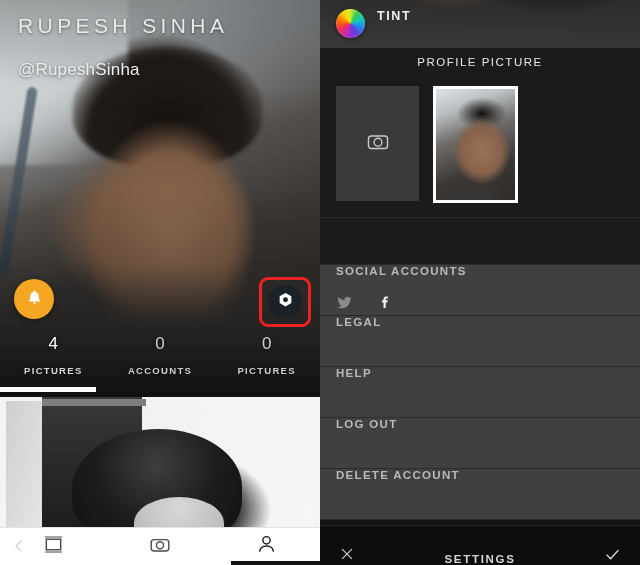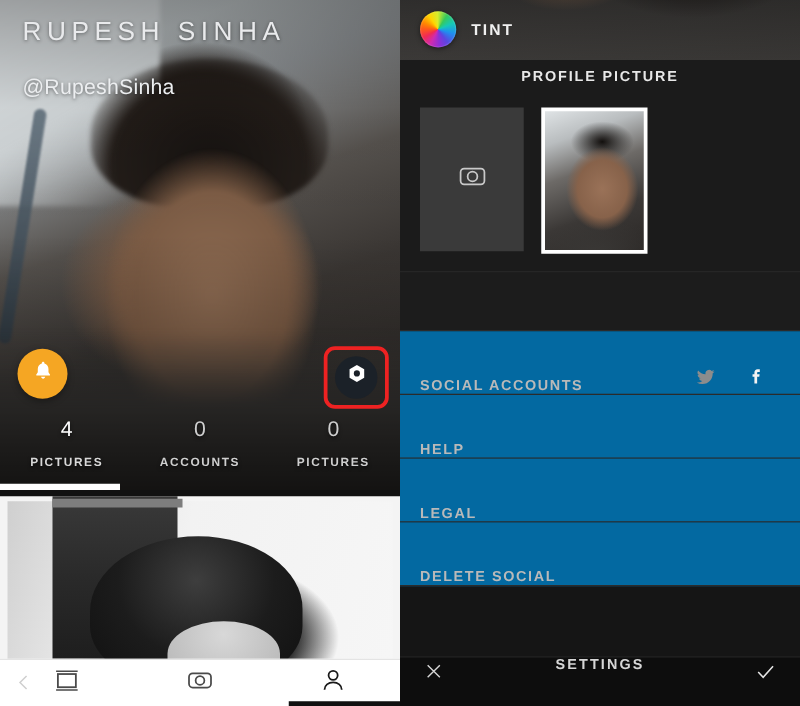--- a/index.html
+++ b/index.html
@@ -83,52 +83,52 @@
   
   .right{background:#151515;}
   .r-hero{position:relative;width:320px;height:48px;overflow:hidden;}
   .r-hero-bg{position:absolute;inset:-30px -10px -10px -10px;
     background:
       radial-gradient(ellipse 70px 34px at 42% 16%, #8a6a52 0%, rgba(138,106,82,0) 72%),
       radial-gradient(ellipse 120px 60px at 72% 0%, #171310 0%, rgba(23,19,16,0) 74%),
       linear-gradient(175deg,#4a4846 0%,#454341 40%,#3d3b39 100%);
     filter:blur(.6px);}
   .r-hero-shade{position:absolute;inset:0;background:linear-gradient(180deg,rgba(0,0,0,.34),rgba(0,0,0,.10));}
-  .tint-brand{position:absolute;left:16px;top:9px;display:flex;align-items:center;gap:12px;z-index:3;}
+  .tint-brand{position:absolute;left:16px;top:9px;display:flex;align-items:flex-start;gap:12px;z-index:3;}
   .wheel{width:29px;height:29px;border-radius:50%;
     background:conic-gradient(from -64deg,
       #ff8a00 0deg,#ffd400 30deg,#d7ec2b 62deg,#37c95b 96deg,
       #16c9b6 132deg,#1f8ff0 170deg,#5a47e0 208deg,#8f2fd6 240deg,
       #cf2bb0 272deg,#f02a55 304deg,#ff5a1a 336deg,#ff8a00 360deg);
     box-shadow:0 0 0 1px rgba(255,255,255,.10) inset, 0 1px 4px rgba(0,0,0,.5);}
   .tint-word{color:#f0f0f0;font-size:12.5px;font-weight:700;letter-spacing:1.6px;}
 
   .section-title{height:28px;display:flex;align-items:center;justify-content:center;
-    color:#e8e8e8;font-size:11.5px;font-weight:700;letter-spacing:1.5px;background:#1b1b1b;}
+    color:#e8e8e8;font-size:11.5px;font-weight:400;letter-spacing:1.5px;background:#1b1b1b;}
 
   .pp-row{background:#1b1b1b;padding:10px 16px 14px 16px;display:flex;gap:14px;
     border-bottom:1px solid #2b2b2b;}
   .pp-empty{width:83px;height:115px;background:#3a3a3a;display:flex;align-items:center;justify-content:center;}
   .pp-thumb{width:85px;height:117px;background:#fff;padding:3px;box-sizing:border-box;}
   .pp-thumb-inner{width:100%;height:100%;position:relative;overflow:hidden;
     background:
       radial-gradient(ellipse 38px 44px at 58% 56%, #9a7258 0%, #87624a 52%, rgba(135,98,74,0) 76%),
       radial-gradient(ellipse 34px 22px at 58% 22%, #120f0d 0%, rgba(18,15,13,0) 74%),
       radial-gradient(ellipse 70px 40px at 50% 104%, #3a3836 0%, rgba(58,56,54,0) 76%),
       linear-gradient(160deg,#dfe3e5 0%,#b9bdbf 20%,#6d6a67 42%,#3b3836 70%,#2b2826 100%);}
 
   .empty-row{height:46px;background:#1c1c1c;border-bottom:1px solid #2b2b2b;}
 
-  .menu-row{height:50px;display:flex;align-items:flex-end;padding:0 16px;
-    border-bottom:1px solid #2b2b2b;background:#0369a1;}
+  .menu-row{height:50px;display:flex;align-items:flex-start;padding:0 16px;
+    border-bottom:1px solid #2b2b2b;background:#404040;flex-direction:column;}
   .menu-label{color:#b9b9b9;font-size:11.5px;font-weight:700;letter-spacing:1.3px;flex:1;}
   .menu-icons{display:flex;align-items:center;gap:24px;padding-right:10px;}
 
   .settings-bar{position:absolute;left:0;bottom:0;width:320px;height:40px;background:#0d0d0d;
-    display:flex;align-items:flex-start;justify-content:space-between;padding:0 16px;box-sizing:border-box;
+    display:flex;align-items:flex-end;justify-content:space-between;padding:0 16px;box-sizing:border-box;
     border-top:1px solid #242424;}
   .settings-word{color:#d6d6d6;font-size:11.5px;font-weight:700;letter-spacing:1.7px;}
   .sb-icon{width:22px;height:22px;display:flex;align-items:center;justify-content:center;}
 </style>
 </head>
 <body>
 
 <div class="screen">
 
   <div class="panel left">
@@ -268,27 +268,30 @@
         </span>
         <span>
           <svg width="17" height="17" viewBox="0 0 24 24" fill="#f2f2f2">
             <path d="M15.3 3.4h-2.5c-2.2 0-3.6 1.5-3.6 3.8v1.7H7.1v3h2.1v7.7h3.1v-7.7h2.4l.4-3h-2.8V7.7c0-.8.2-1.3 1.3-1.3h1.7V3.4z"></path>
           </svg>
         </span>
       </div>
     </div>
 
     <div class="menu-row">
+      <div class="menu-label">LEGAL</div>
+    </div>
+    <div class="menu-row">
       <div class="menu-label">HELP</div>
     </div>
     <div class="menu-row">
-      <div class="menu-label">LEGAL</div>
-    </div>
-    <div class="menu-row">
-      <div class="menu-label">DELETE SOCIAL</div>
+      <div class="menu-label">LOG OUT</div>
+    </div>
+    <div class="menu-row">
+      <div class="menu-label">DELETE ACCOUNT</div>
     </div>
 
     <div class="settings-bar">
       <span class="sb-icon">
         <svg width="18" height="18" viewBox="0 0 24 24" fill="none" stroke="#d6d6d6" stroke-width="1.5">
           <path d="M5.5 5.5l13 13M18.5 5.5l-13 13"></path>
         </svg>
       </span>
       <span class="settings-word">SETTINGS</span>
       <span class="sb-icon">

